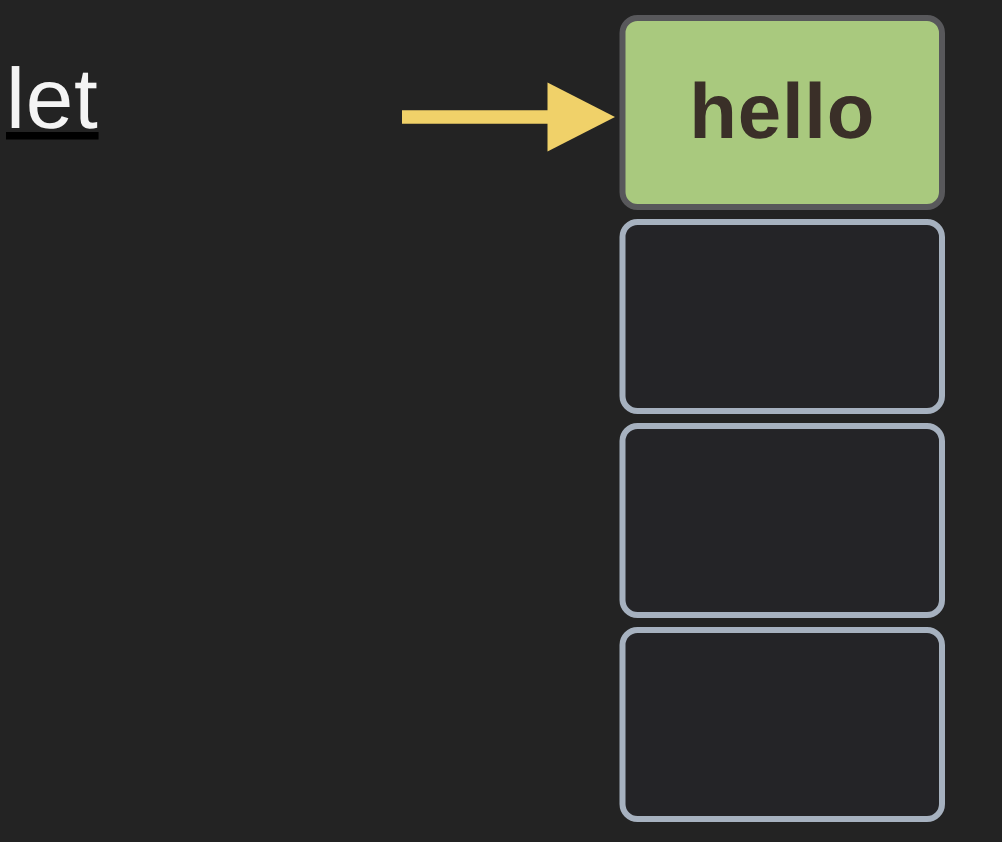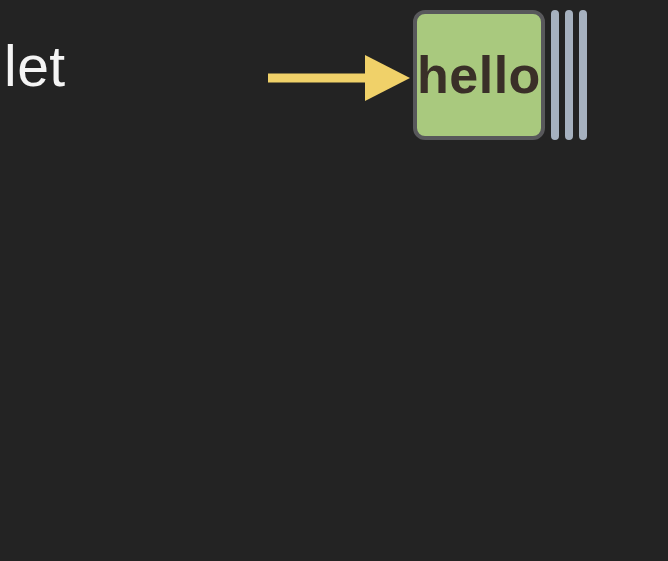--- a/index.html
+++ b/index.html
@@ -17,37 +17,38 @@
   .declaration {
     position: absolute;
     left: 4px;
     top: 38px;
     display: flex;
     gap: 27px;
     font-size: 57px;
     line-height: 1;
     letter-spacing: 0.5px;
     font-weight: 400;
+    text-decoration: underline;
   }
   .kw    { color: var(--keyword, #f4f4f4); }
   .var   { color: var(--accent, #f0d169); }
   .arrow {
     position: absolute;
     left: 262px;
     top: 52px;
     color: var(--accent, #f0d169);
     display: block;
   }
   .stack {
     position: absolute;
     left: 413px;
     top: 10px;
     width: 217px;
     display: flex;
-    flex-direction: row;
+    flex-direction: column;
     gap: 6px;
   }
   .slot {
     height: 130px;
     box-sizing: border-box;
     border: 4px solid var(--slot-border, #a6b1bf);
     border-radius: 12px;
     background: var(--slot-bg, #242427);
     display: flex;
     align-items: center;

